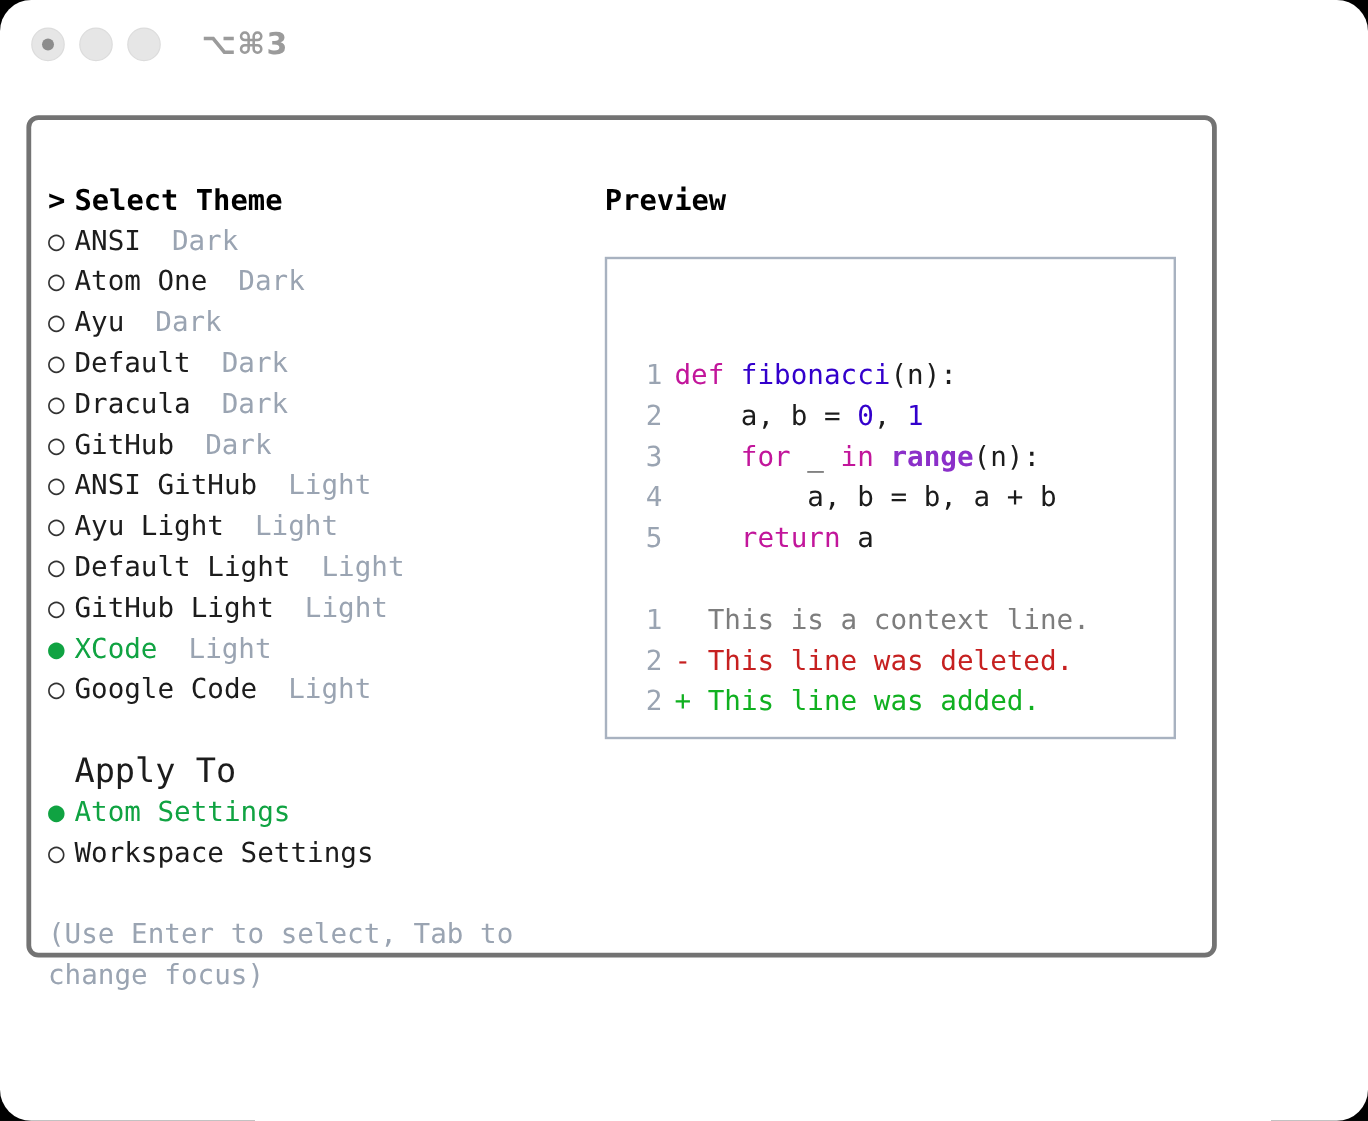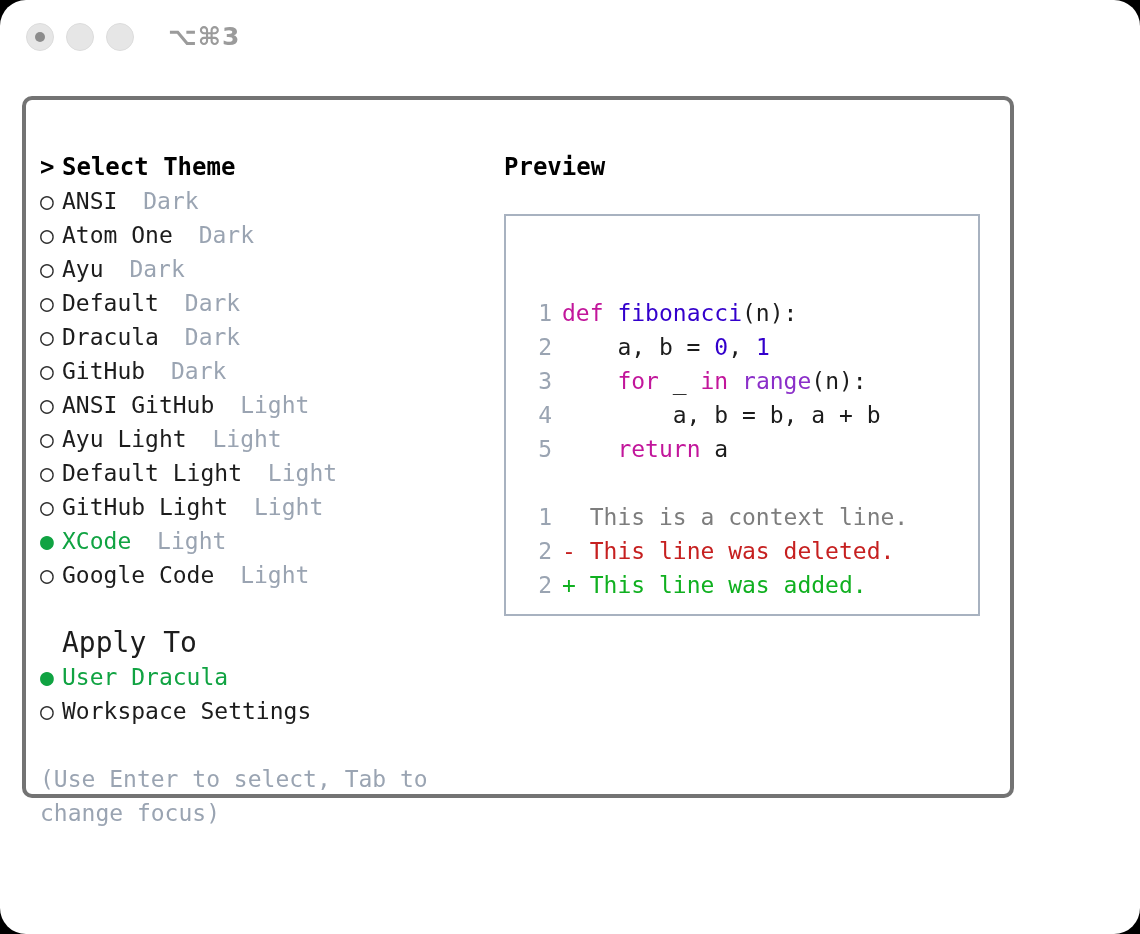--- a/index.html
+++ b/index.html
@@ -161,21 +161,21 @@
   .ln {
     display: inline-block;
     width: 28px;
     color: #9aa4b2;
     text-align: right;
     margin-right: 10px;
   }
   .kw   { color: #c2169b; }
   .fn   { color: #3300cc; }
   .num  { color: #3300cc; }
-  .bi   { color: #8b2fc9; }
+  .bi   { color: #8b2fc9; font-weight: bold; }
   .pl   { color: #1c1c1c; }
   .ctx  { color: #7d7d7d; }
   .del  { color: #c62020; }
   .add  { color: #10b020; }
   .spacer { height: 34px; }
 </style>
 </head>
 <body>
 
 <div id="app">
@@ -208,21 +208,21 @@
           <div class="row"><span class="bullet">○</span><span class="name">Ayu Light</span><span class="tag"> Light</span></div>
           <div class="row"><span class="bullet">○</span><span class="name">Default Light</span><span class="tag"> Light</span></div>
           <div class="row"><span class="bullet">○</span><span class="name">GitHub Light</span><span class="tag"> Light</span></div>
           <div class="row selected"><span class="bullet">●</span><span class="name">XCode</span><span class="tag"> Light</span></div>
           <div class="row"><span class="bullet">○</span><span class="name">Google Code</span><span class="tag"> Light</span></div>
         </div>
 
       <div id="applyto-head">Apply To</div>
 
       <div id="applyto-rows">
-          <div class="row selected"><span class="bullet">●</span><span class="name">User Dracula</span></div>
+          <div class="row selected"><span class="bullet">●</span><span class="name">Atom Settings</span></div>
           <div class="row"><span class="bullet">○</span><span class="name">Workspace Settings</span></div>
         </div>
 
       <div id="hint">(Use Enter to select, Tab to change focus)</div>
     </div>
 
     <div id="right">
       <div id="preview-title">Preview</div>
       <div id="preview-box">
         <div id="code"><div class="cl"><span class="ln">1</span><span class="kw">def </span><span class="fn">fibonacci</span><span class="pl">(n):</span></div><div class="cl"><span class="ln">2</span><span class="pl">    a, b = </span><span class="num">0</span><span class="pl">, </span><span class="num">1</span></div><div class="cl"><span class="ln">3</span><span class="pl">    </span><span class="kw">for</span><span class="pl"> _ </span><span class="kw">in</span><span class="pl"> </span><span class="bi">range</span><span class="pl">(n):</span></div><div class="cl"><span class="ln">4</span><span class="pl">        a, b = b, a + b</span></div><div class="cl"><span class="ln">5</span><span class="pl">    </span><span class="kw">return</span><span class="pl"> a</span></div><div class="spacer"></div><div class="cl"><span class="ln">1</span><span class="ctx"> </span><span class="ctx"> This is a context line.</span></div><div class="cl"><span class="ln">2</span><span class="del">-</span><span class="del"> This line was deleted.</span></div><div class="cl"><span class="ln">2</span><span class="add">+</span><span class="add"> This line was added.</span></div></div>

